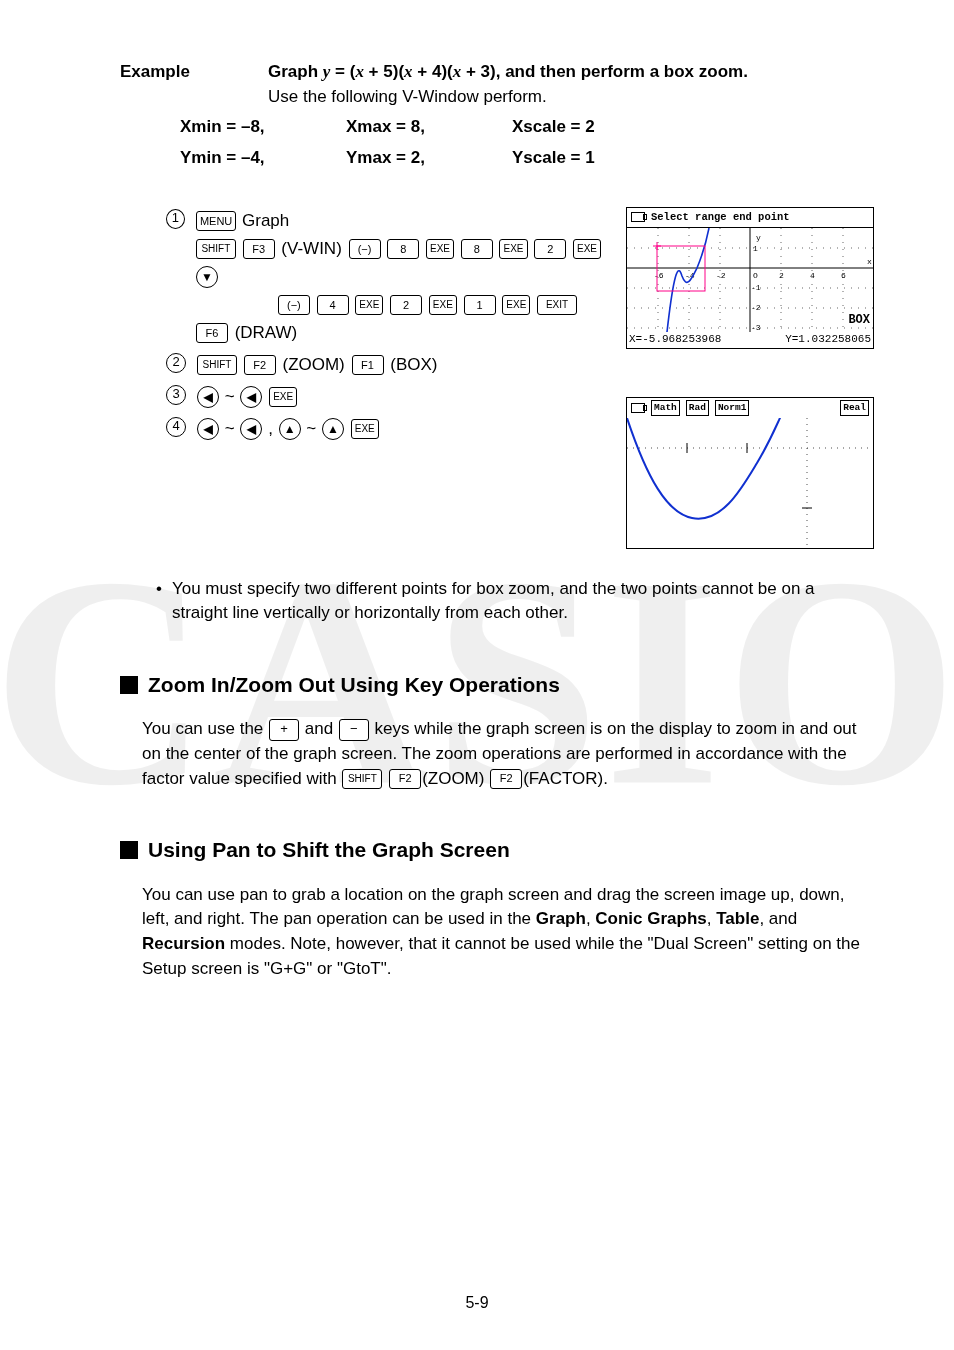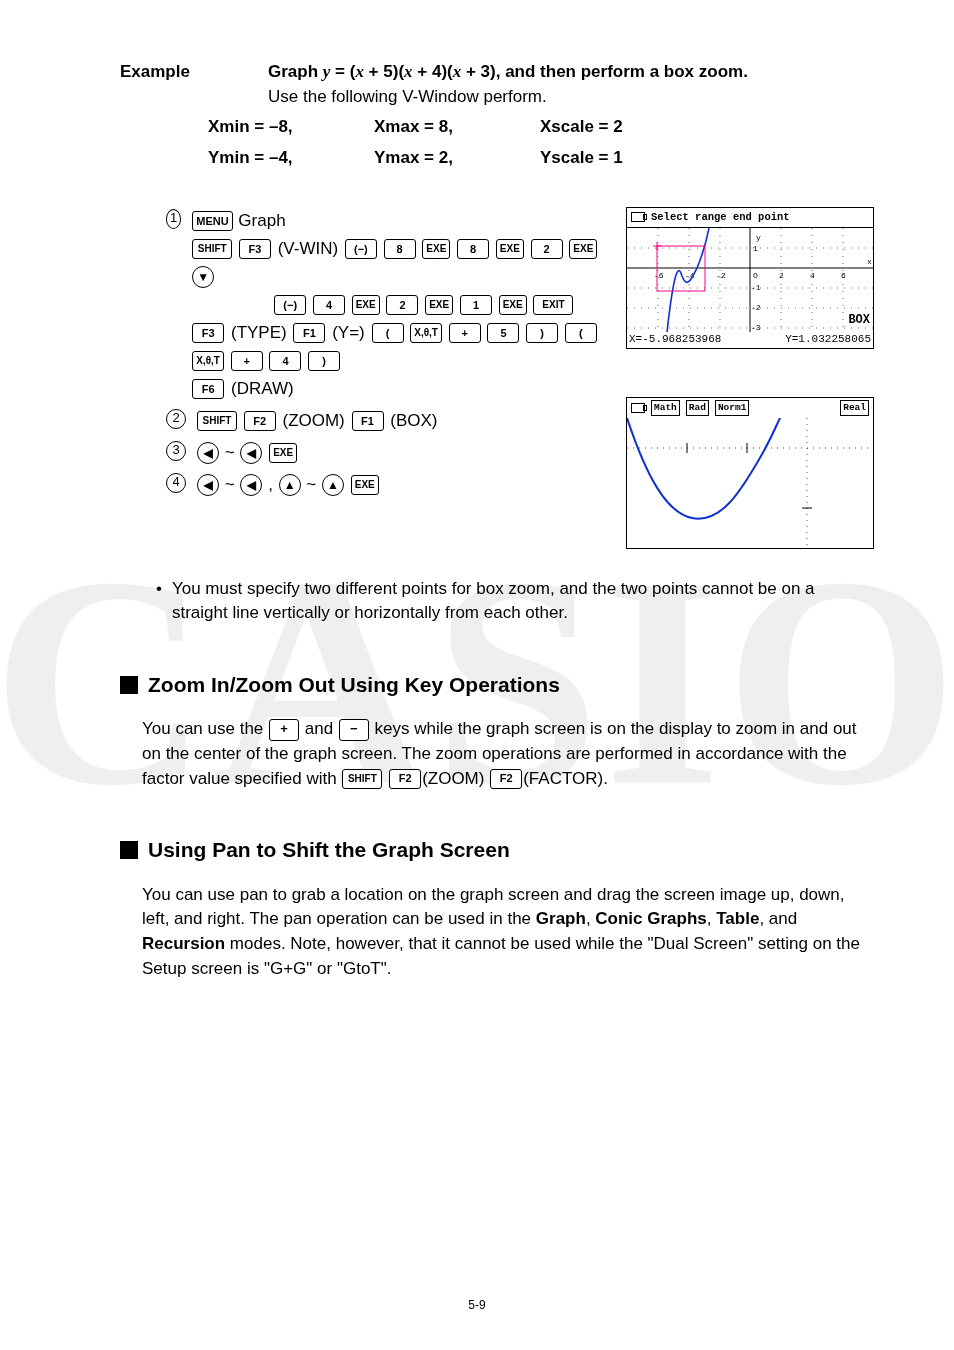--- a/index.html
+++ b/index.html
@@ -41,21 +41,21 @@
   .example-row {
     display: flex;
     gap: 38px;
     margin-bottom: 6px;
   }
   .example-label { font-weight: 700; width: 110px; }
   .example-main  { flex: 1; }
   .example-main .line1 { font-weight: 700; }
   .math-i { font-style: italic; font-family: "Times New Roman", serif; }
 
-  .vwrap { margin-left: 88px; margin-top: 6px; }
+  .vwrap { margin-left: 60px; margin-top: 6px; }
   .vwrow { display: flex; gap: 36px; font-weight: 700; margin-bottom: 6px; }
   .vwrow span { min-width: 130px; }
 
   .steps-block {
     display: flex;
     margin-top: 36px;
     gap: 22px;
   }
   .steps {
     flex: 1;
@@ -86,21 +86,21 @@
   .key {
     display: inline-flex;
     align-items: center;
     justify-content: center;
     min-width: 24px;
     height: 18px;
     padding: 0 3px;
     border: 1.2px solid #000;
     border-radius: 3px;
     font-size: 11px;
-    font-weight: 700;
+    font-weight: 400;
     font-family: Arial, sans-serif;
     vertical-align: middle;
     margin: 0 1px;
     background: #fff;
   }
   .key.small { font-size: 10px; min-width: 20px; }
   .key.wide { min-width: 32px; }
   .key.inline { font-size: 13px; height: 20px; min-width: 22px; }
   .paren { margin: 0 1px; }
 
@@ -215,21 +215,21 @@
     margin-left: 22px;
     max-width: 780px;
     margin-bottom: 0;
   }
 
   .pagenum {
     position: absolute;
     bottom: 38px;
     width: 100%;
     text-align: center;
-    font-size: 12px;
+    font-size: 16px;
   }
 </style>
 </head>
 <body>
 
 <div class="page">
   <div class="watermark">CASIO</div>
 
   <div class="content">
 
@@ -281,36 +281,20 @@
             </div>
             <div class="kline indent">
               <span class="key">(−)</span>
               <span class="key">4</span>
               <span class="key small">EXE</span>
               <span class="key">2</span>
               <span class="key small">EXE</span>
               <span class="key">1</span>
               <span class="key small">EXE</span>
               <span class="key wide small">EXIT</span>
-            </div>
-            <div class="kline">
-              <span class="key">F3</span>
-              <span class="paren">(TYPE)</span>
-              <span class="key">F1</span>
-              <span class="paren">(Y=)</span>
-              <span class="key">(</span>
-              <span class="key small">X,θ,T</span>
-              <span class="key">+</span>
-              <span class="key">5</span>
-              <span class="key">)</span>
-              <span class="key">(</span>
-              <span class="key small">X,θ,T</span>
-              <span class="key">+</span>
-              <span class="key">4</span>
-              <span class="key">)</span>
             </div>
             <div class="kline">
               <span class="key">F6</span>
               <span class="paren">(DRAW)</span>
             </div>
           </div>
         </div>
 
         <div class="steprow">
           <span class="snum">2</span>

